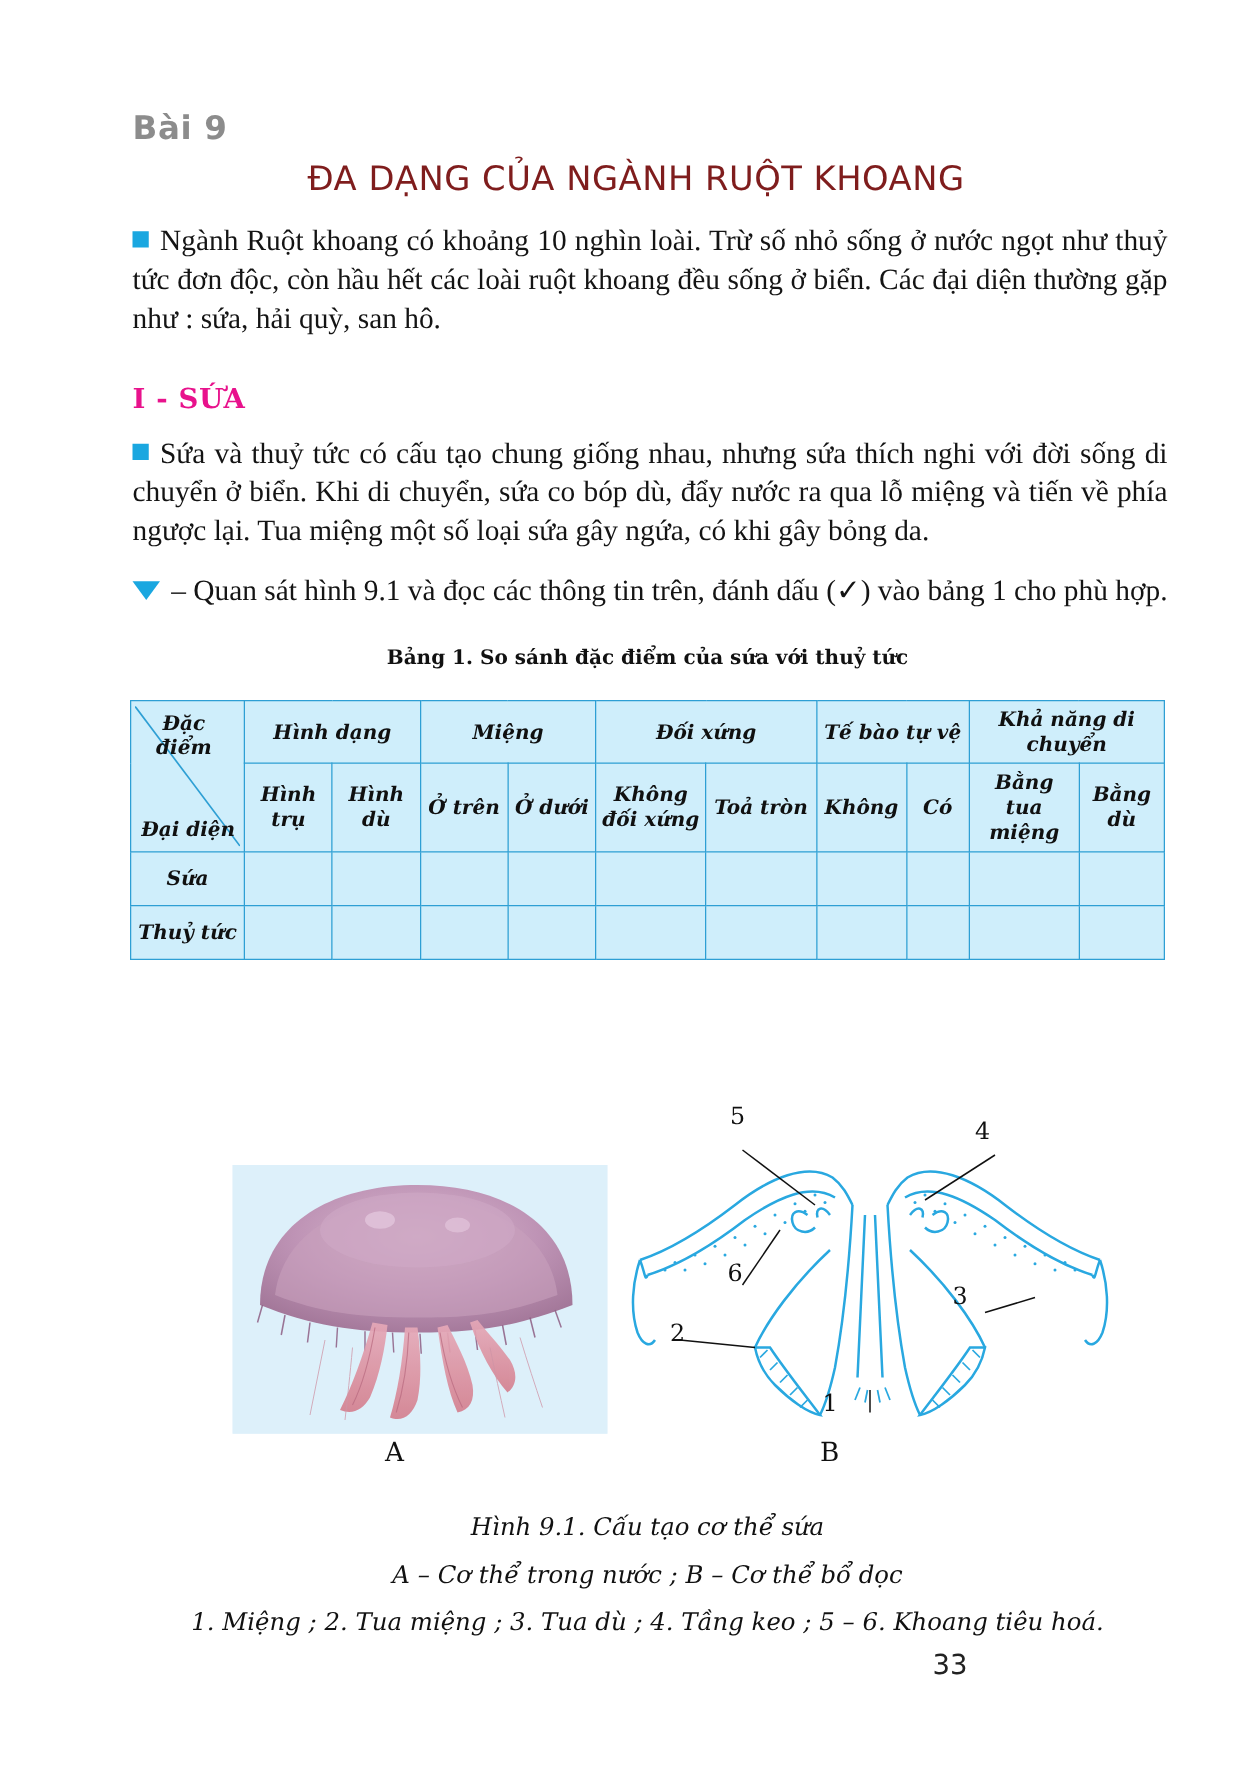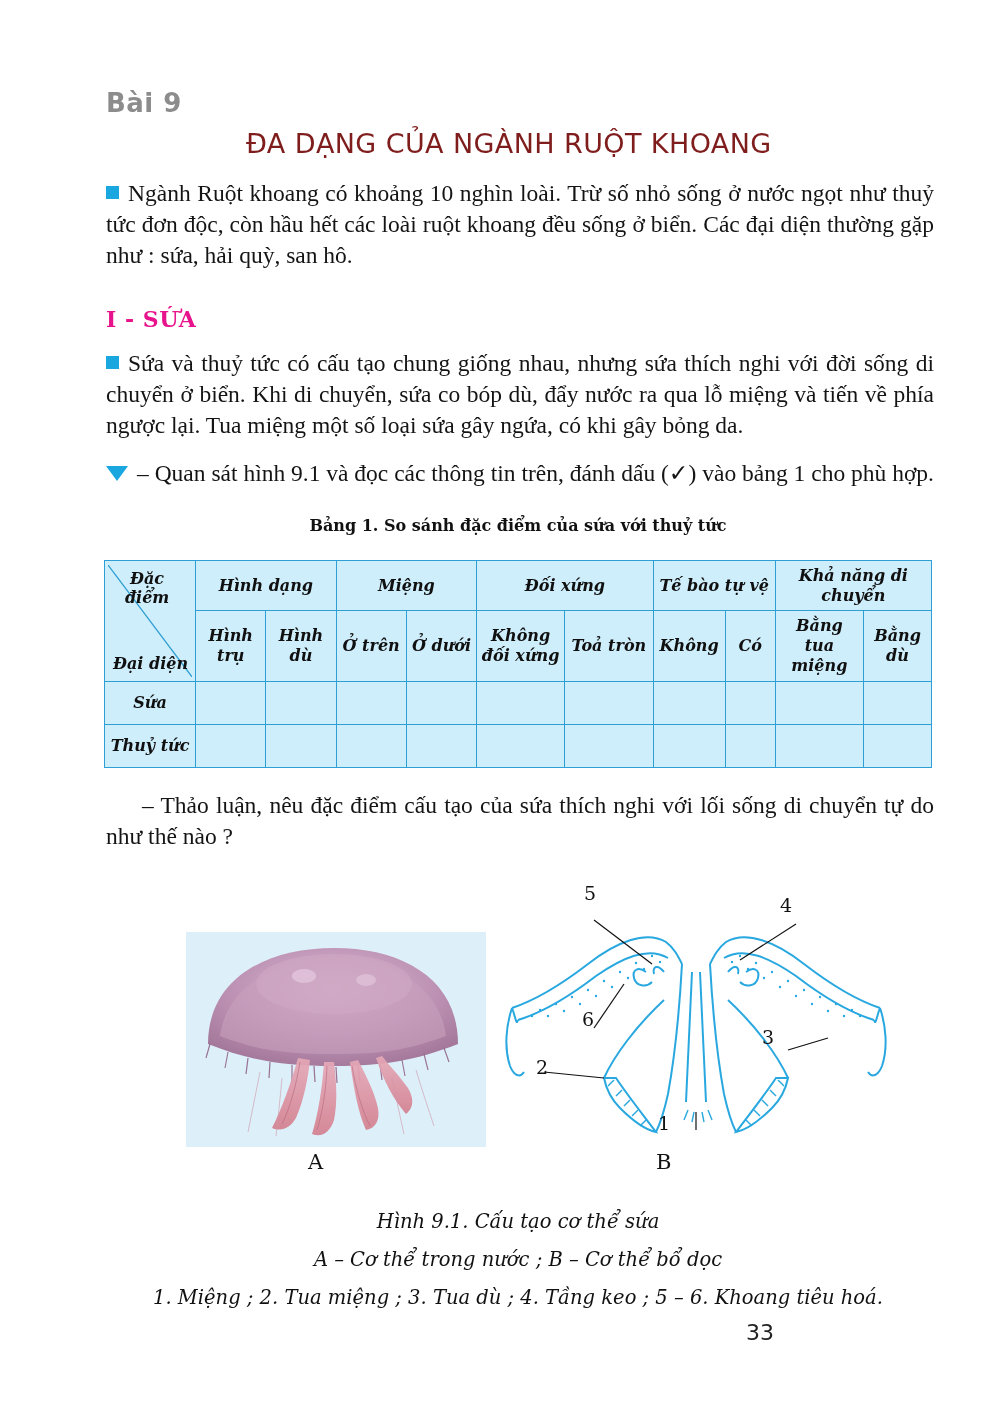--- a/index.html
+++ b/index.html
@@ -295,23 +295,20 @@
       <td class="blank"></td>
       <td class="blank"></td>
       <td class="blank"></td>
       <td class="blank"></td>
       <td class="blank"></td>
       <td class="blank"></td>
     </tr>
   </tbody>
     </table>
 
-  <div class="para" style="left:90px; top:790px; width:828px; text-indent:36px;">
-    <span>– Thảo luận, nêu đặc điểm cấu tạo của sứa thích nghi với lối sống di chuyển tự do như thế nào ?</span>
-  </div>
 
   <div class="fig-photo">
     <svg viewBox="0 0 300 215" width="300" height="215">
       <defs>
         <radialGradient id="bell" cx="50%" cy="35%" r="70%">
           <stop offset="0%" stop-color="#d9b6cc"></stop>
           <stop offset="55%" stop-color="#bd8fb2"></stop>
           <stop offset="100%" stop-color="#9e6f92"></stop>
         </radialGradient>
         <linearGradient id="tent" x1="0" y1="0" x2="0" y2="1">

